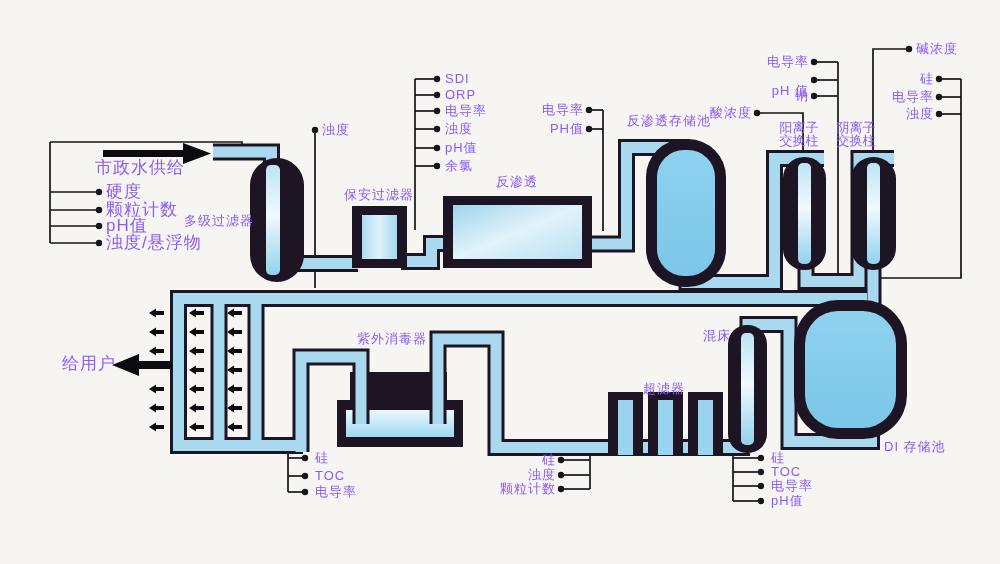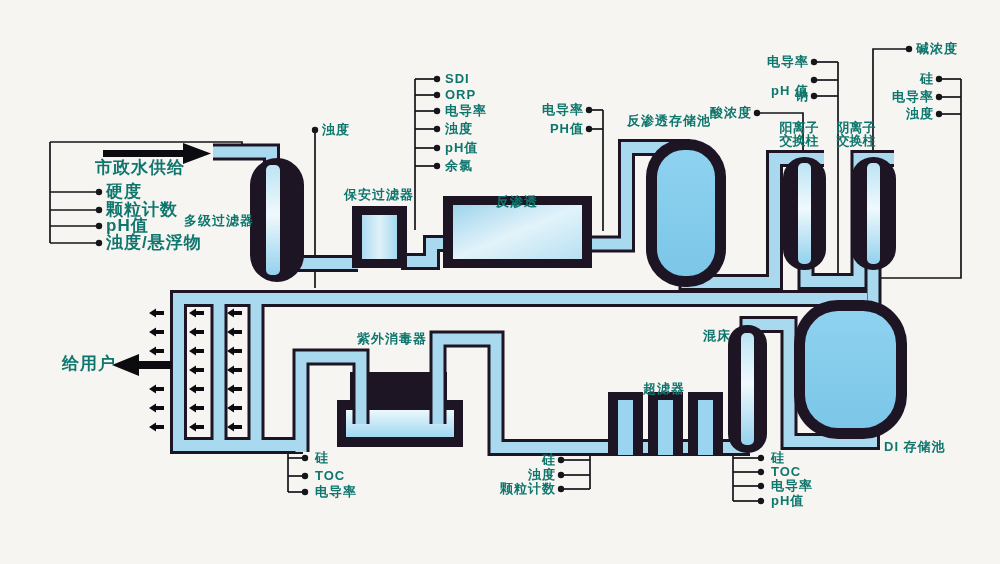--- a/index.html
+++ b/index.html
@@ -12,22 +12,22 @@
   }
   .stage svg{position:absolute;inset:0;}
   .tline{stroke:var(--ink);stroke-width:1.7;fill:none;}
   .dot{fill:var(--ink);}
   .po{stroke:var(--outline);stroke-width:17;fill:none;}
   .pi{stroke:var(--pipe);stroke-width:11;fill:none;}
   .dark{fill:var(--outline);}
   .arrow{fill:#0c0c10;}
   .labels{position:absolute;inset:0;pointer-events:none;}
   .lbl{
-    position:absolute;height:18px;line-height:18px;font-size:13px;font-weight:700;
-    color:#0f766e;white-space:nowrap;letter-spacing:1px;
+    position:absolute;height:18px;line-height:18px;font-size:13px;font-weight:400;
+    color:#8b5cf6;white-space:nowrap;letter-spacing:1px;
   }
   .lbl.center{transform:translateX(-50%);}
   .lbl.right{text-align:right;}
   .lbl.small{font-size:13px;height:14px;line-height:14px;letter-spacing:0;}
   .lbl.big{font-size:17px;}
 </style>
 </head>
 <body>
 
 <div class="stage">
@@ -296,21 +296,21 @@
   <div class="lbl right" style="left:466px;top:466px;width:90px">浊度</div>
   <div class="lbl right" style="left:466px;top:480px;width:90px">颗粒计数</div>
 
   <div class="lbl" style="left:771px;top:449px">硅</div>
   <div class="lbl" style="left:771px;top:463px">TOC</div>
   <div class="lbl" style="left:771px;top:477px">电导率</div>
   <div class="lbl" style="left:771px;top:492px">pH值</div>
 
   <div class="lbl center" style="left:219px;top:212px">多级过滤器</div>
   <div class="lbl center" style="left:379px;top:186px">保安过滤器</div>
-  <div class="lbl center" style="left:517px;top:193px">反渗透</div>
+  <div class="lbl center" style="left:517px;top:173px">反渗透</div>
   <div class="lbl center" style="left:669px;top:112px">反渗透存储池</div>
   <div class="lbl small center" style="left:799px;top:121px">阳离子</div>
   <div class="lbl small center" style="left:799px;top:134px">交换柱</div>
   <div class="lbl small center" style="left:856px;top:121px">阴离子</div>
   <div class="lbl small center" style="left:856px;top:134px">交换柱</div>
   <div class="lbl center" style="left:392px;top:330px">紫外消毒器</div>
   <div class="lbl center" style="left:664px;top:380px">超滤器</div>
   <div class="lbl center" style="left:717px;top:327px">混床</div>
   <div class="lbl" style="left:884px;top:438px">DI 存储池</div>
 </div>

